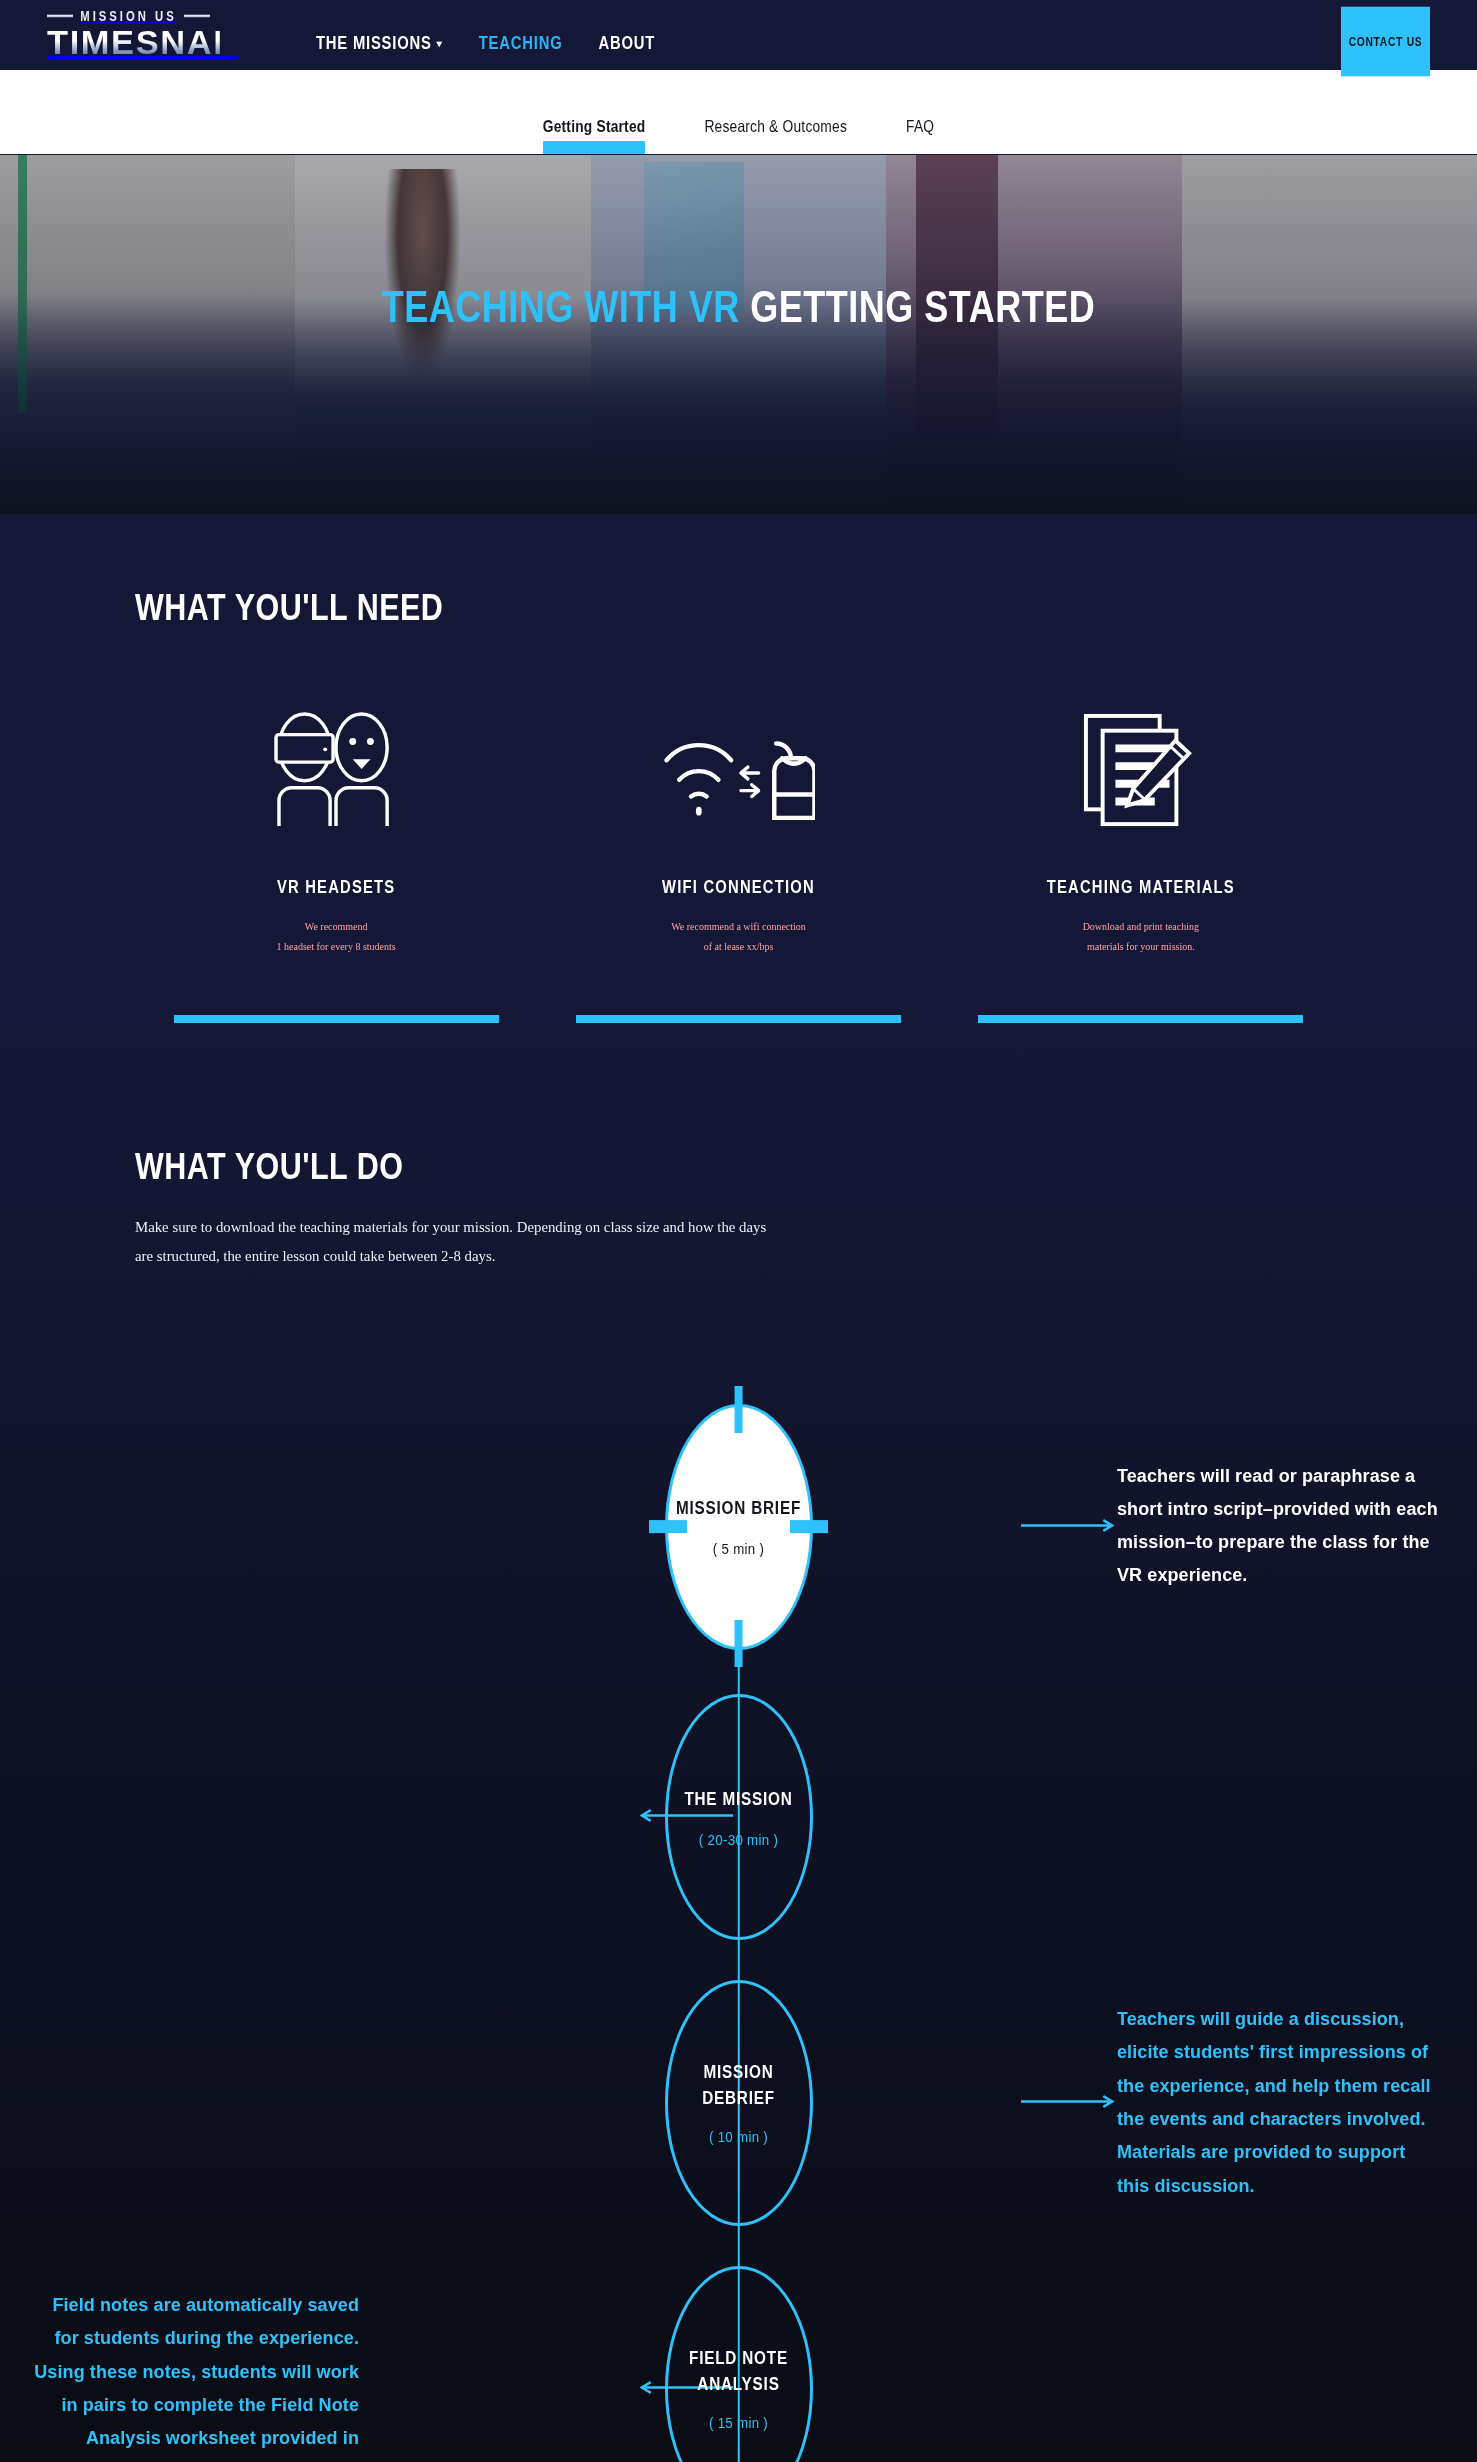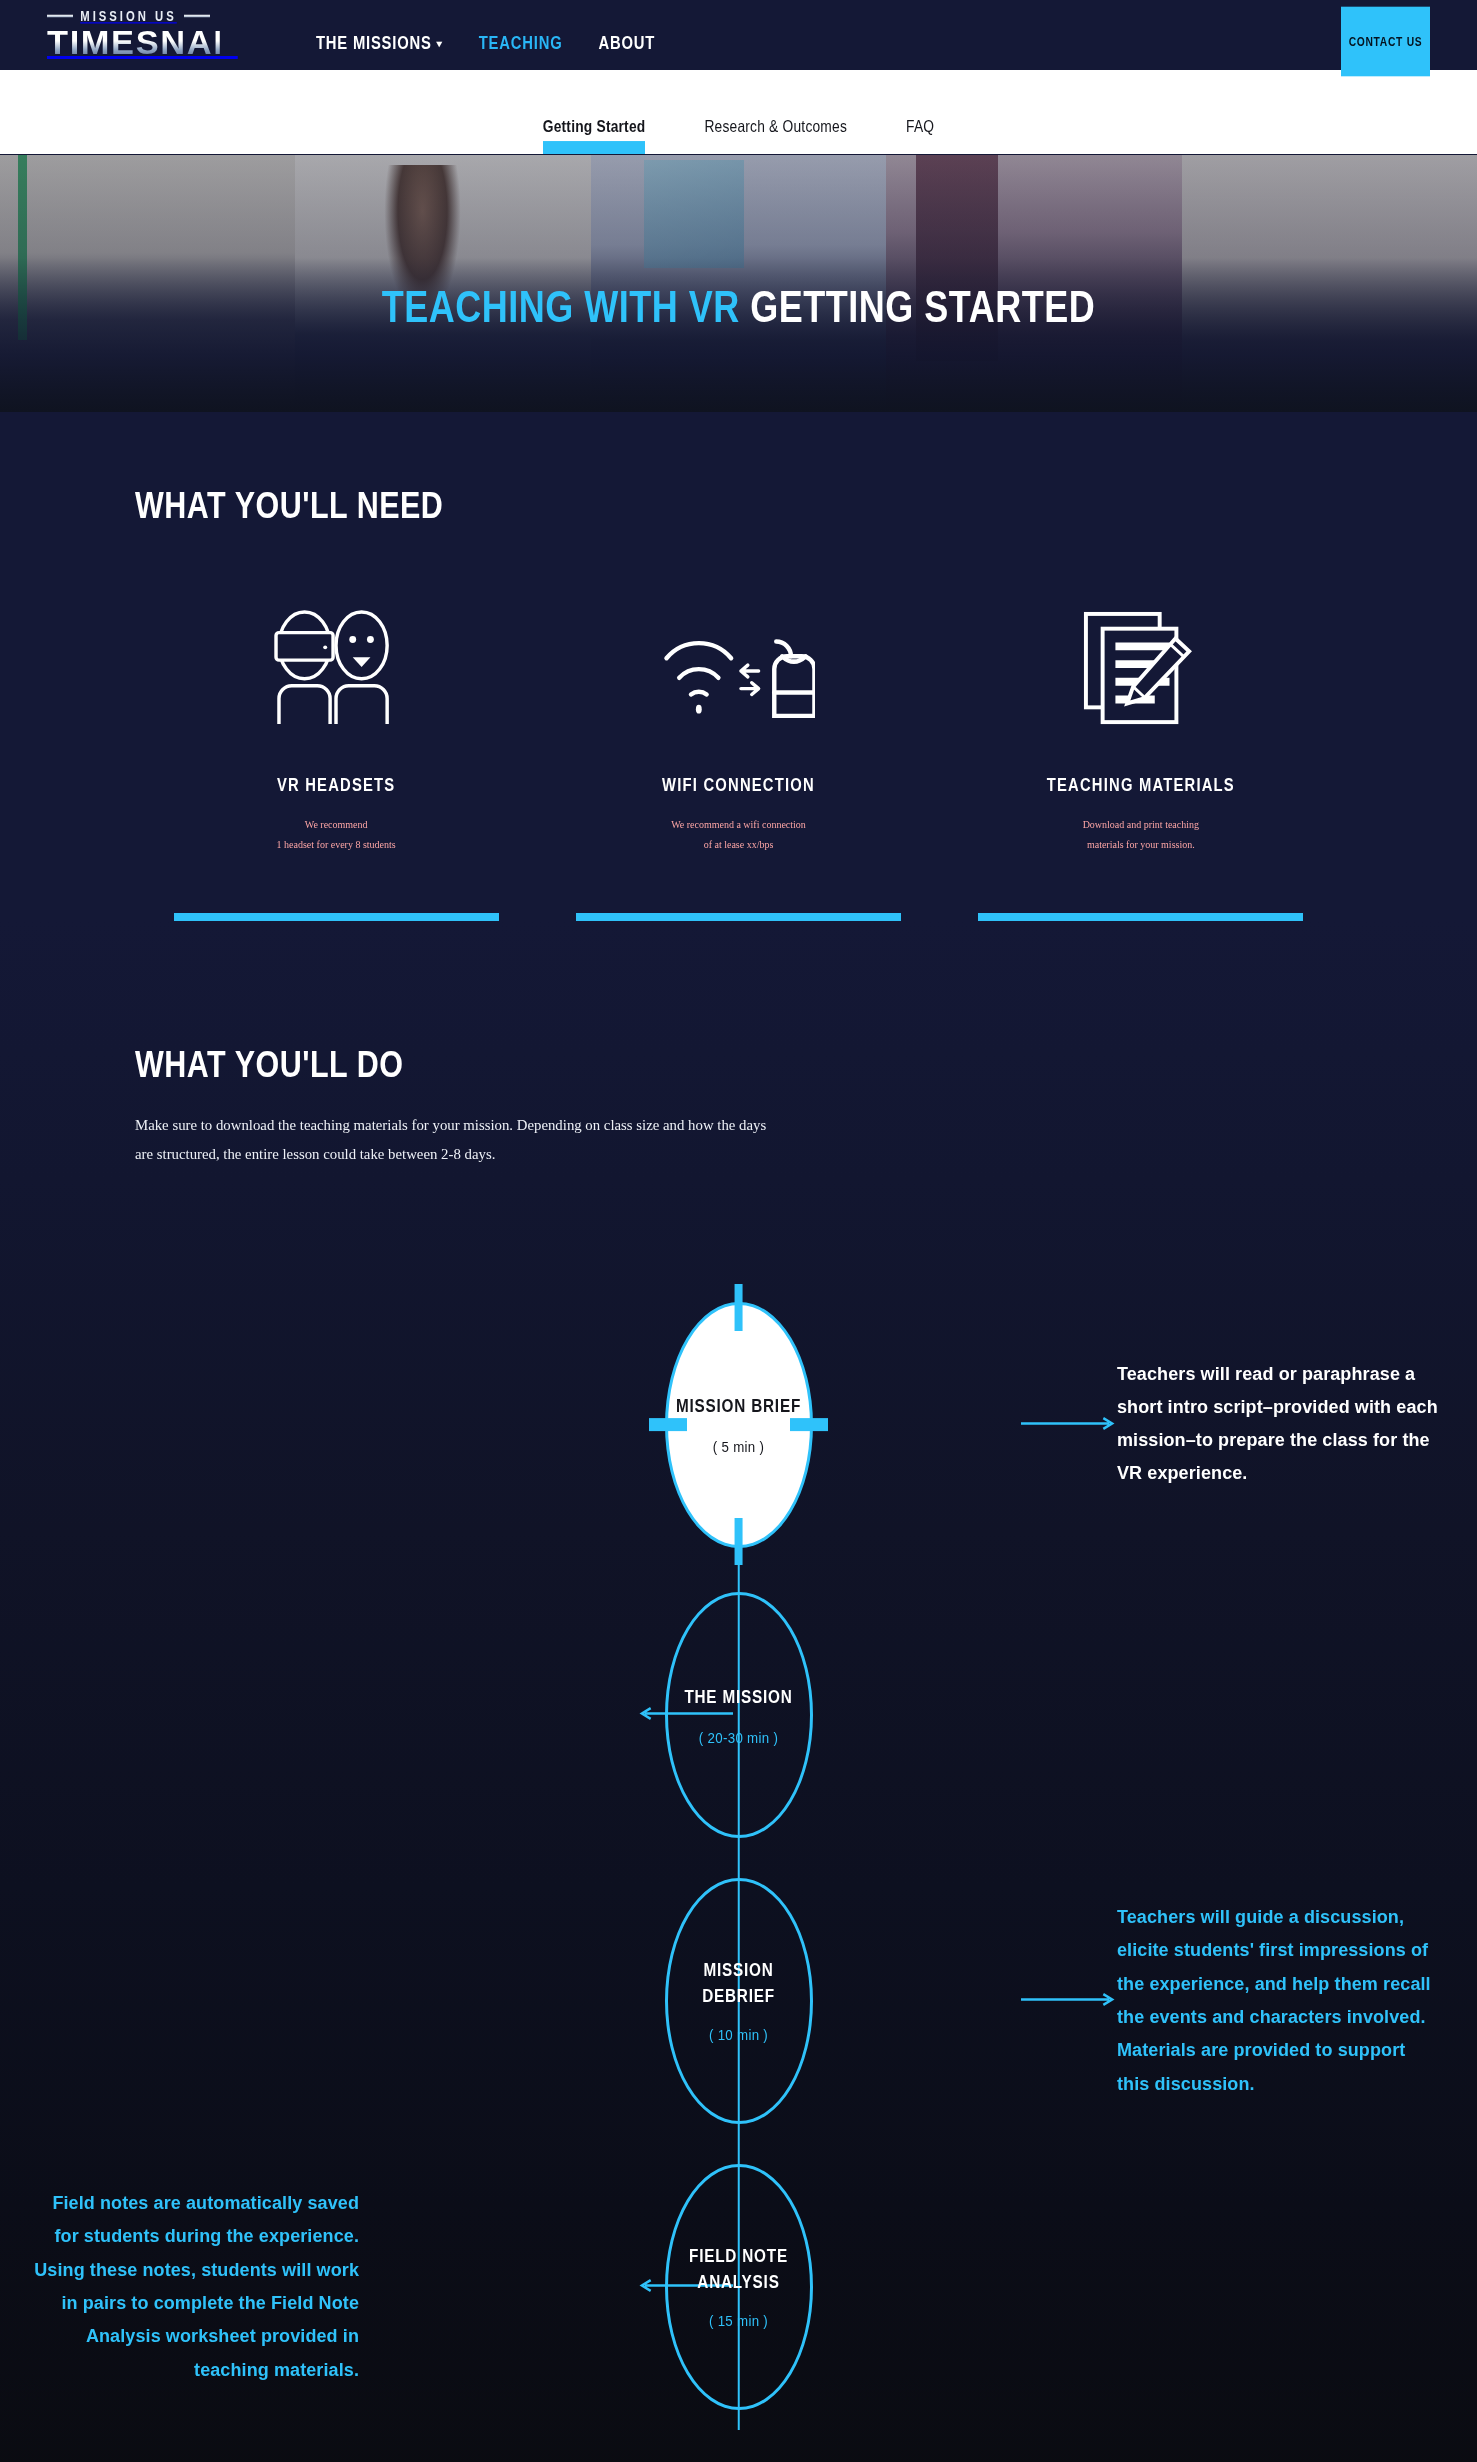--- a/index.html
+++ b/index.html
@@ -60,21 +60,21 @@
     letter-spacing:0.2px;padding-bottom:15.8px;text-decoration:none;
     transform:scaleY(1.18);transform-origin:bottom;
   }
   .subtab.active{font-weight:700;}
   .subtab.active:after{
     content:"";position:absolute;left:0;right:0;bottom:0;height:10.8px;background:#2fc2fa;
   }
 
   
   .hero{
-    height:258px;position:relative;overflow:hidden;
+    height:360px;position:relative;overflow:hidden;
     border-top:1.5px solid #141836;
   }
   .hero-photo{position:absolute;inset:0;display:flex;}
   .hero-photo .strip{flex:1;position:relative;}
   .s1{background:
       linear-gradient(180deg,#d9d6cc 0%,#cfcbc0 38%,#4b4e60 64%,#2a2f46 100%);}
   .s1:after{content:"";position:absolute;left:6%;top:0;width:3%;height:72%;background:#1f9d55;opacity:.8;}
   .s2{background:linear-gradient(180deg,#e8e6df 0%,#dedbd2 40%,#3a4158 70%,#252a40 100%);}
   .s2:after{content:"";position:absolute;left:30%;top:4%;width:26%;height:60%;
     background:radial-gradient(ellipse at 50% 30%,#8d6d58 0%,#5c4638 45%,transparent 70%);}

